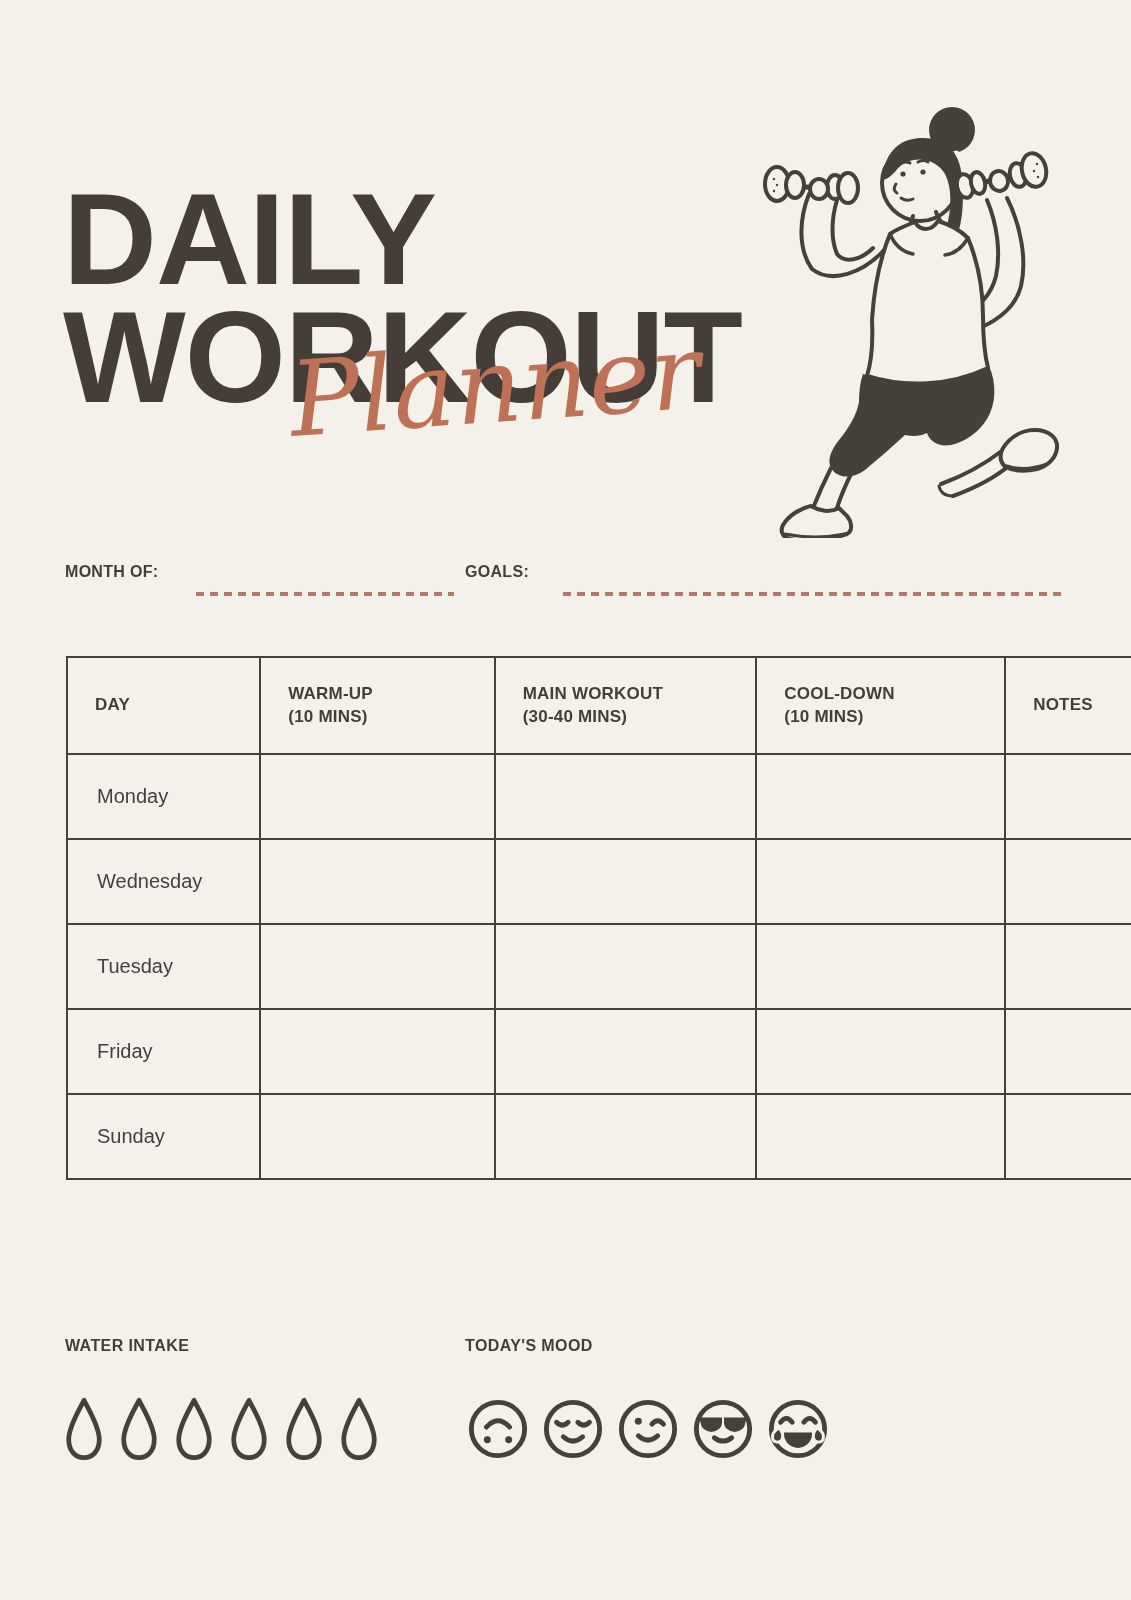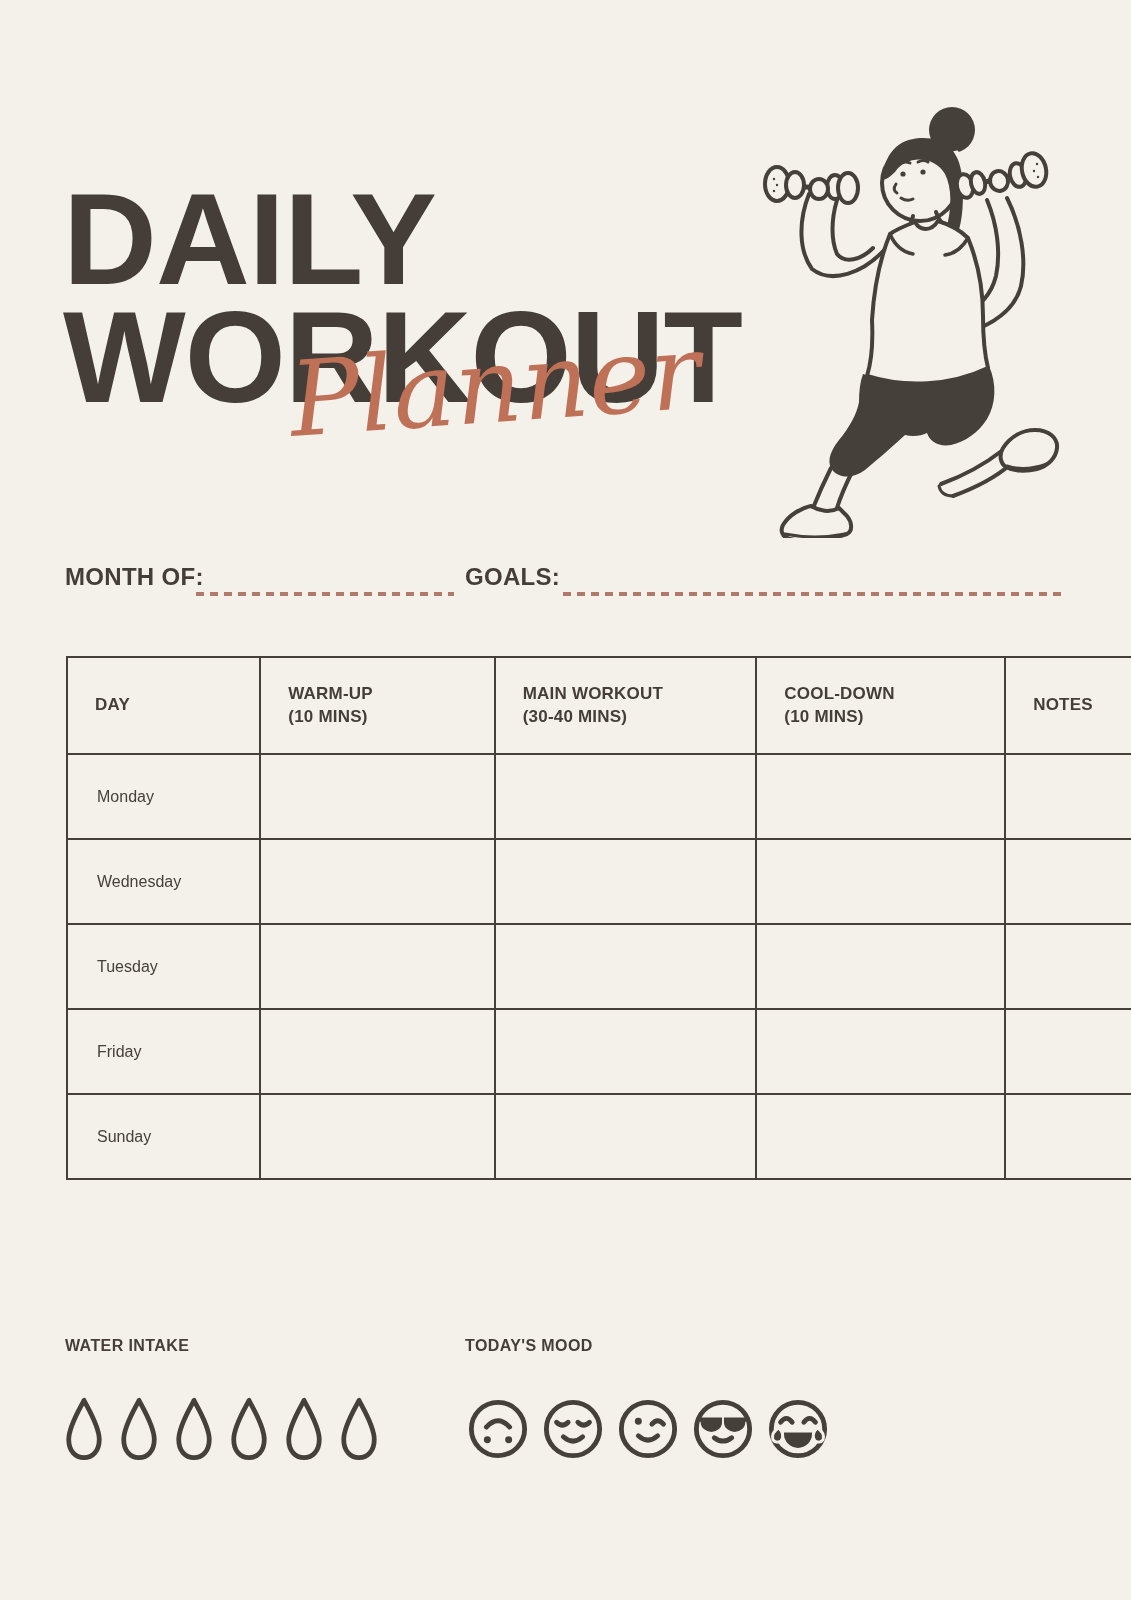--- a/index.html
+++ b/index.html
@@ -24,21 +24,21 @@
     font-family:"DejaVu Serif", serif;
     font-style:italic;font-size:104px;line-height:1;
     color:#bf7157;transform:rotate(-4deg);
     transform-origin:left center;white-space:nowrap;
   }
   
   .illus{position:absolute;left:755px;top:88px;width:320px;height:450px;}
   
   .field-label{
     position:absolute;top:563px;
-    font-weight:bold;font-size:24px;letter-spacing:.3px;color:#453e38;text-align:right;
+    font-weight:bold;font-size:16px;letter-spacing:.3px;color:#453e38;text-align:right;
   }
   .month-label{left:65px;}
   .goals-label{left:465px;}
   .fill-line{
     position:absolute;top:592px;height:4px;
     background:repeating-linear-gradient(90deg,#b1796a 0 8px,transparent 8px 14px);
   }
   .month-line{left:196px;width:258px;}
   .goals-line{left:563px;width:503px;}
   
@@ -48,21 +48,21 @@
   }
   table.planner td, table.planner th{
     border:2.5px solid #46403a;
     padding:0;vertical-align:middle;text-align:left;
     background:#f4f1eb;
   }
   tr.hrow{height:97px;}
   tr.drow{height:85px;}
   th .hl{display:block;font-size:17px;font-weight:bold;letter-spacing:.2px;
          line-height:1.3;color:#453e38;padding-left:27px;text-align:left;}
-  td.dc span{display:block;font-size:16px;font-weight:normal;color:#45403b;padding-left:29px;}
+  td.dc span{display:block;font-size:20px;font-weight:normal;color:#45403b;padding-left:29px;}
   
   .footer-label{
     position:absolute;top:1337px;
     font-weight:bold;font-size:16px;letter-spacing:.4px;color:#453e38;
   }
   .water-label{left:65px;}
   .mood-label{left:465px;}
   .drops{position:absolute;left:63px;top:1396px;display:flex;gap:13px;}
   .faces{position:absolute;left:467px;top:1398px;display:flex;gap:13px;}
 </style>

